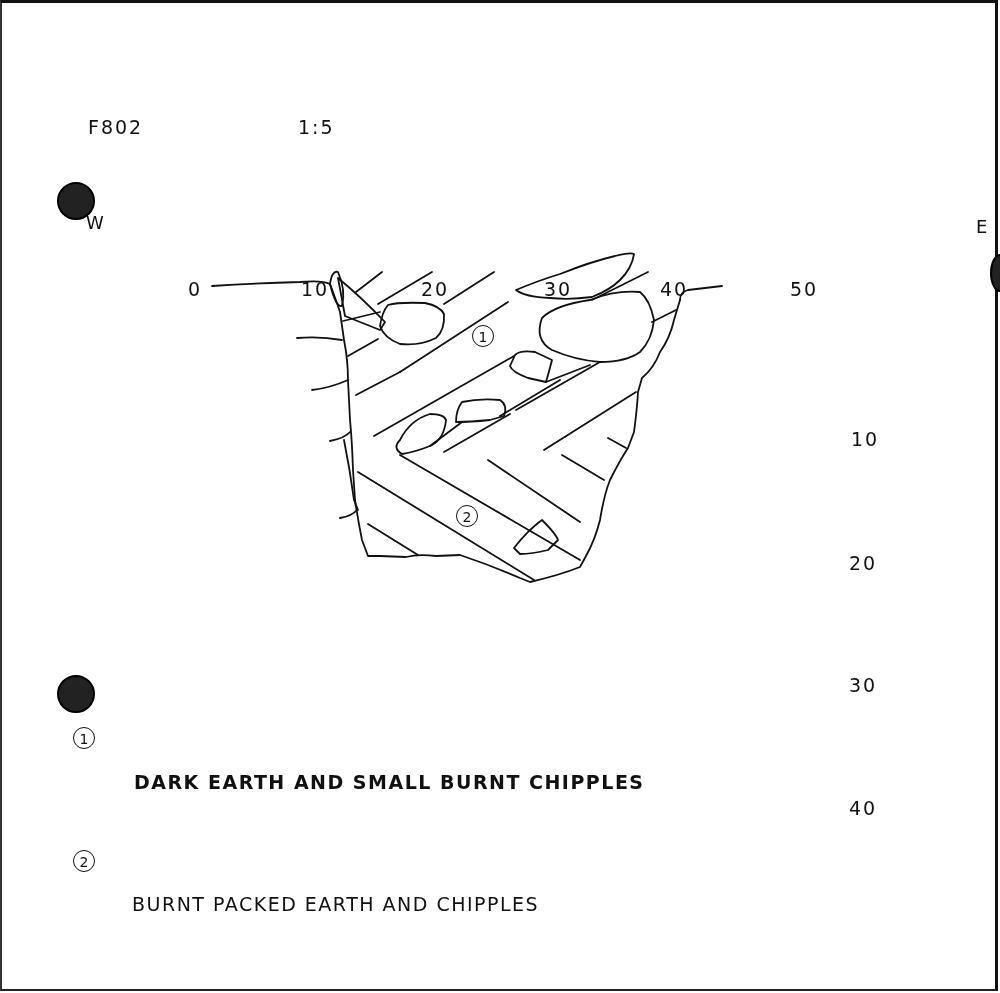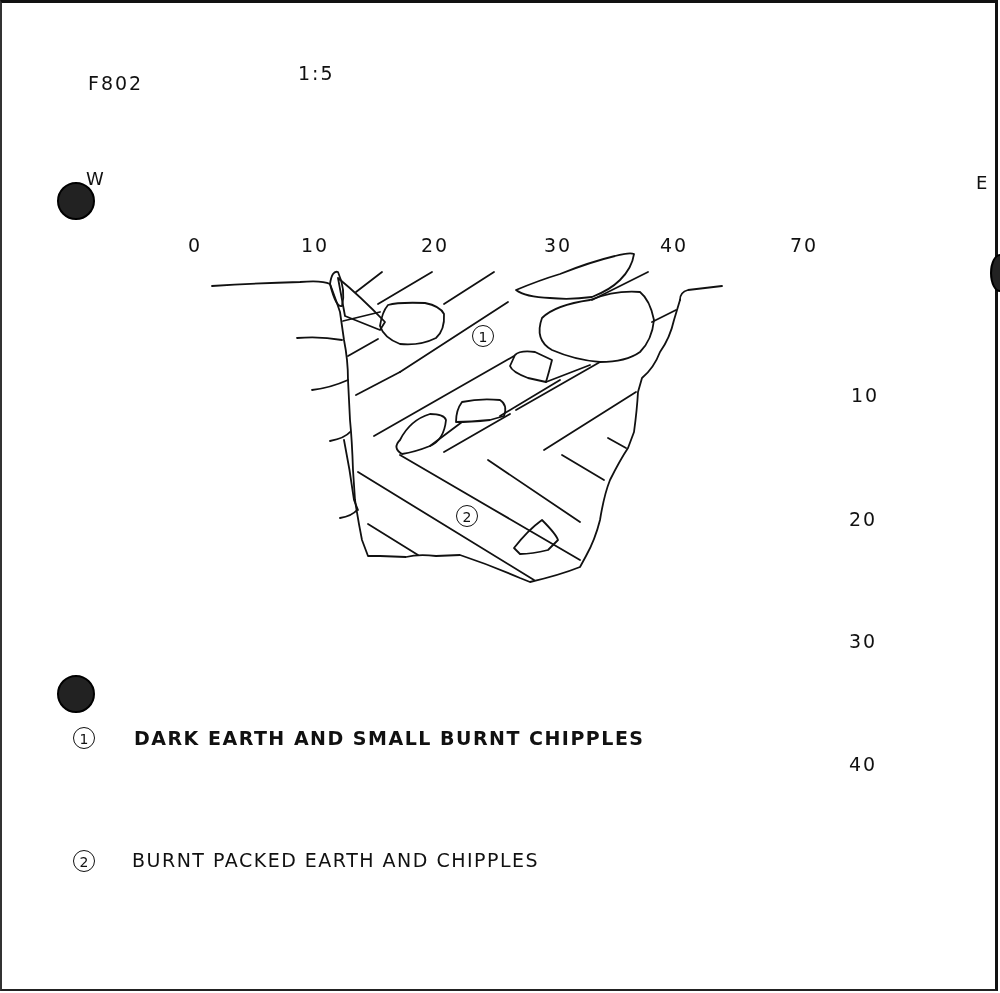--- a/index.html
+++ b/index.html
@@ -1,43 +1,43 @@
 <!DOCTYPE html>
 <html><head>
 <meta charset="utf-8">
 <style>
   html, body { margin: 0; padding: 0; background: #ffffff; }
   body { width: 1000px; height: 993px; position: relative; overflow: hidden; font-family: "DejaVu Sans", sans-serif; color: #111; }
   .frame { position: absolute; left: 0; top: 0; width: 998px; height: 991px; border-top: 3px solid #111; border-left: 2px solid #333; border-right: 3px solid #111; border-bottom: 2px solid #222; box-sizing: border-box; }
-  .txt { position: absolute; font-size: 19px; letter-spacing: 2px; white-space: nowrap; }
+  .txt { position: absolute; font-size: 19px; letter-spacing: 2px; white-space: nowrap; margin-top: 44px; }
   .hole { position: absolute; width: 38px; height: 38px; border-radius: 50%; background: #222; border: 2px solid #000; box-sizing: border-box; }
   svg.drawing { position: absolute; left: 0; top: 0; }
   .legend-num { position: absolute; width: 22px; height: 22px; border: 1.6px solid #111; border-radius: 50%; font-size: 14px; text-align: center; line-height: 22px; box-sizing: border-box; }
 </style>
 </head>
 <body>
 
 <div class="frame"></div>
 
 <div class="txt" style="left:88px; top:72px;">F802</div>
-<div class="txt" style="left:298px; top:62px;">1:5</div>
+<div class="txt" style="left:298px; top:72px;">1:5</div>
 
 <div class="hole" style="left:57px; top:182px;"></div>
 <div class="hole" style="left:57px; top:675px;"></div>
 <div class="hole" style="left:990px; top:254px; width:20px;"></div>
 
 <div class="txt" style="left:86px; top:168px; font-size:18px;">W</div>
 <div class="txt" style="left:976px; top:172px; font-size:18px;">E</div>
 
 <div class="txt" style="left:188px; top:234px;">0</div>
 <div class="txt" style="left:301px; top:234px;">10</div>
 <div class="txt" style="left:421px; top:234px;">20</div>
 <div class="txt" style="left:544px; top:234px;">30</div>
 <div class="txt" style="left:660px; top:234px;">40</div>
-<div class="txt" style="left:790px; top:234px;">70</div>
+<div class="txt" style="left:790px; top:234px;">50</div>
 
 <div class="txt" style="left:851px; top:384px;">10</div>
 <div class="txt" style="left:849px; top:508px;">20</div>
 <div class="txt" style="left:849px; top:630px;">30</div>
 <div class="txt" style="left:849px; top:753px;">40</div>
 
 <svg class="drawing" width="1000" height="993" viewBox="0 0 1000 993">
   <g fill="none" stroke="#111" stroke-width="1.8" stroke-linejoin="round" stroke-linecap="round">
 
     <path d="M212 286 Q260 283 300 282 Q322 280 330 284"></path>

